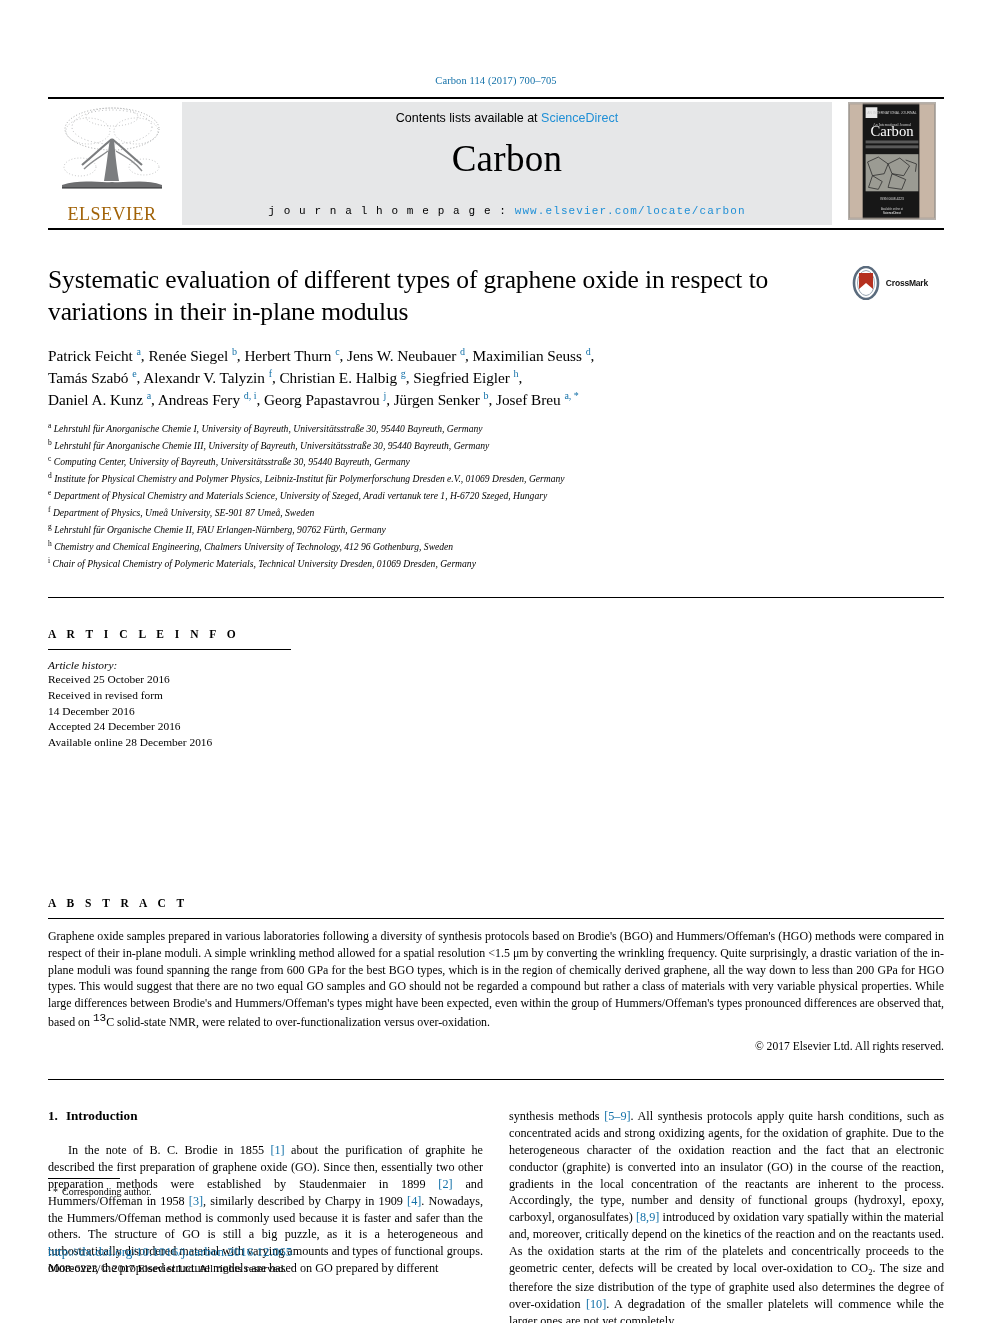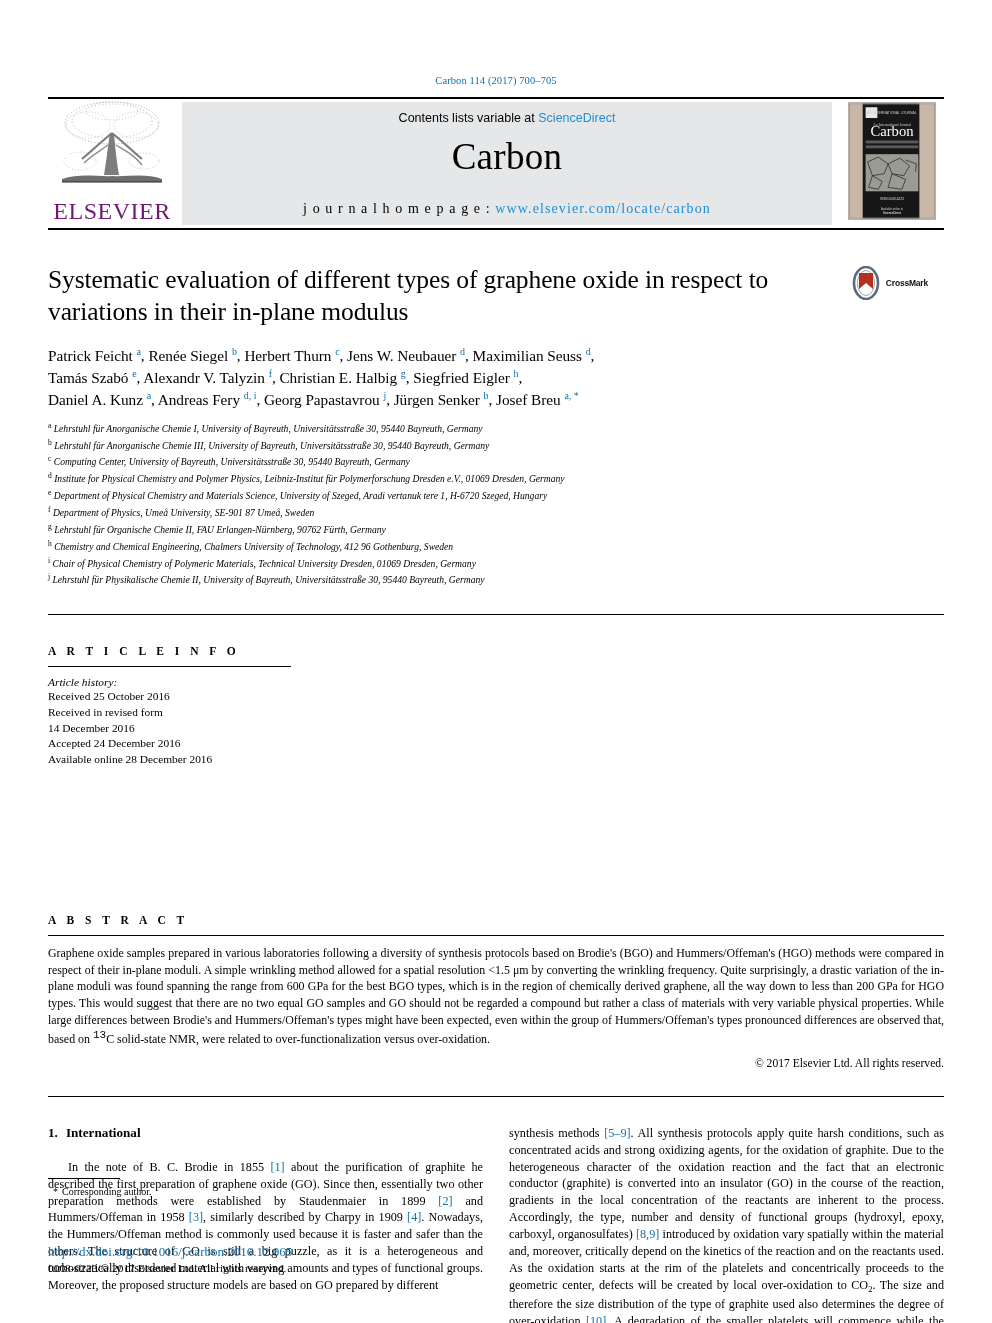--- a/index.html
+++ b/index.html
@@ -33,22 +33,22 @@
 
   .elsevier-cell {
     width: 128px; flex: 0 0 128px;
     display: flex; flex-direction: column;
     align-items: center; justify-content: flex-end;
     padding-bottom: 2px;
   }
   .tree-svg { display:block; }
   .elsevier-word {
     font-family: "Liberation Serif", serif;
-    color: #701a75;
-    font-size: 24px;
+    color: #a16207;
+    font-size: 18px;
     letter-spacing: .5px;
     line-height: 1;
     margin-top: 10px;
   }
 
   .center-cell {
     flex: 1 1 auto;
     background: #e6e7e8;
     margin: 0 8px 0 6px;
     display: flex; flex-direction: column;
@@ -63,22 +63,22 @@
   .contents-line .sd { color: #1f8fd6; }
   .journal-name {
     font-family: "Liberation Serif", serif;
     font-size: 37px;
     line-height: 1;
     font-weight: 400;
     letter-spacing: .3px;
     margin: 2px 0 0 0;
   }
   .homepage-line {
-    font-family: Liberation Serif, serif;
-    font-size: 14px;
+    font-family: Liberation Mono, monospace;
+    font-size: 11px;
     letter-spacing: 1.1px;
     margin-top: 16px;
   }
   .homepage-line .url { color: #1f8fd6; }
 
   .cover-cell { width: 104px; flex: 0 0 104px; display:flex; align-items:flex-start; justify-content:center;}
   .cover-img { width: 88px; height: 118px; border: 1px solid #b5b0ab; display:block; }
 
   .mast-rule-bottom { border-top: 2.4px solid #000; margin-top: 3px; }
 
@@ -230,21 +230,21 @@
             <ellipse cx="22" cy="64" rx="16" ry="9" fill="none" stroke="#8a8c8e" stroke-width="0.5" stroke-dasharray="1 2"></ellipse>
             <ellipse cx="86" cy="64" rx="15" ry="8" fill="none" stroke="#8a8c8e" stroke-width="0.5" stroke-dasharray="1 2"></ellipse>
             <path d="M4 82 C22 76 40 80 54 79 C70 80 88 76 104 82 L104 84 L4 84 Z" fill="#6d6e70"></path>
             <rect x="4" y="84" width="100" height="1.6" fill="#4a4b4d"></rect>
           </svg>
         </span>
         <div class="elsevier-word">ELSEVIER</div>
       </div>
 
       <div class="center-cell">
-        <div class="contents-line"><span>Contents lists variable at </span><span class="sd">ScienceDirect</span></div>
+        <div class="contents-line"><span>Contents lists available at </span><span class="sd">ScienceDirect</span></div>
         <div class="journal-name">Carbon</div>
         <div class="homepage-line"><span>j o u r n a l   h o m e p a g e :   </span><span class="url">www.elsevier.com/locate/carbon</span></div>
       </div>
 
       <div class="cover-cell">
         <svg class="cover-img" viewBox="0 0 88 118" aria-hidden="true">
           <rect x="0" y="0" width="88" height="118" fill="#c8b6a6"></rect>
           <rect x="14" y="0" width="58" height="118" fill="#171717"></rect>
           <rect x="17" y="4" width="12" height="11" fill="#e8e8e8"></rect>
           <text x="44" y="11" font-family="Liberation Sans, sans-serif" font-size="3.5" fill="#c9c9c9" text-anchor="middle">AN INTERNATIONAL JOURNAL</text>
@@ -290,21 +290,20 @@
     <div class="affiliations">
       <div><span class="aff-mark">a</span> <span>Lehrstuhl für Anorganische Chemie I, University of Bayreuth, Universitätsstraße 30, 95440 Bayreuth, Germany</span></div>
       <div><span class="aff-mark">b</span> <span>Lehrstuhl für Anorganische Chemie III, University of Bayreuth, Universitätsstraße 30, 95440 Bayreuth, Germany</span></div>
       <div><span class="aff-mark">c</span> <span>Computing Center, University of Bayreuth, Universitätsstraße 30, 95440 Bayreuth, Germany</span></div>
       <div><span class="aff-mark">d</span> <span>Institute for Physical Chemistry and Polymer Physics, Leibniz-Institut für Polymerforschung Dresden e.V., 01069 Dresden, Germany</span></div>
       <div><span class="aff-mark">e</span> <span>Department of Physical Chemistry and Materials Science, University of Szeged, Aradi vertanuk tere 1, H-6720 Szeged, Hungary</span></div>
       <div><span class="aff-mark">f</span> <span>Department of Physics, Umeå University, SE-901 87 Umeå, Sweden</span></div>
       <div><span class="aff-mark">g</span> <span>Lehrstuhl für Organische Chemie II, FAU Erlangen-Nürnberg, 90762 Fürth, Germany</span></div>
       <div><span class="aff-mark">h</span> <span>Chemistry and Chemical Engineering, Chalmers University of Technology, 412 96 Gothenburg, Sweden</span></div>
       <div><span class="aff-mark">i</span> <span>Chair of Physical Chemistry of Polymeric Materials, Technical University Dresden, 01069 Dresden, Germany</span></div>
-      <div><span class="aff-mark">j</span> <span>Lehrstuhl für Physikalische Chemie II, University of Bayreuth, Universitätsstraße 30, 95440 Bayreuth, Germany</span></div>
     </div>
   </div>
 
   <div class="rule-full"></div>
 
   <div class="infoblock">
     <div class="col-info">
       <div class="sec-head">A R T I C L E   I N F O</div>
       <div class="hr-thin"></div>
       <div class="hist-title">Article history:</div>
@@ -320,21 +319,21 @@
       <div class="hr-thin"></div>
       <div class="abstract-body"><span>Graphene oxide samples prepared in various laboratories following a diversity of synthesis protocols based on Brodie's (BGO) and Hummers/Offeman's (HGO) methods were compared in respect of their in-plane moduli. A simple wrinkling method allowed for a spatial resolution &lt;1.5 μm by converting the wrinkling frequency. Quite surprisingly, a drastic variation of the in-plane moduli was found spanning the range from 600 GPa for the best BGO types, which is in the region of chemically derived graphene, all the way down to less than 200 GPa for HGO types. This would suggest that there are no two equal GO samples and GO should not be regarded a compound but rather a class of materials with very variable physical properties. While large differences between Brodie's and Hummers/Offeman's types might have been expected, even within the group of Hummers/Offeman's types pronounced differences are observed that, based on </span><sup>13</sup><span>C solid-state NMR, were related to over-functionalization versus over-oxidation.</span></div>
       <div class="copyright-line">© 2017 Elsevier Ltd. All rights reserved.</div>
     </div>
   </div>
 
   <div class="rule-full"></div>
 
   <div class="body-cols">
     <div class="bcol">
-      <h2 class="sec-title"><span class="num">1.</span><span>International</span></h2>
+      <h2 class="sec-title"><span class="num">1.</span><span>Introduction</span></h2>
       <p class="para indent"><span>In the note of B. C. Brodie in 1855 </span><span class="ref">[1]</span><span> about the purification of graphite he described the first preparation of graphene oxide (GO). Since then, essentially two other preparation methods were established by Staudenmaier in 1899 </span><span class="ref">[2]</span><span> and Hummers/Offeman in 1958 </span><span class="ref">[3]</span><span>, similarly described by Charpy in 1909 </span><span class="ref">[4]</span><span>. Nowadays, the Hummers/Offeman method is commonly used because it is faster and safer than the others. The structure of GO is still a big puzzle, as it is a heterogeneous and turbostratically disordered material with varying amounts and types of functional groups. Moreover, the proposed structure models are based on GO prepared by different</span></p>
     </div>
 
     <div class="bcol">
       <p class="para"><span>synthesis methods </span><span class="ref">[5–9]</span><span>. All synthesis protocols apply quite harsh conditions, such as concentrated acids and strong oxidizing agents, for the oxidation of graphite. Due to the heterogeneous character of the oxidation reaction and the fact that an electronic conductor (graphite) is converted into an insulator (GO) in the course of the reaction, gradients in the local concentration of the reactants are inherent to the process. Accordingly, the type, number and density of functional groups (hydroxyl, epoxy, carboxyl, organosulfates) </span><span class="ref">[8,9]</span><span> introduced by oxidation vary spatially within the material and, moreover, critically depend on the kinetics of the reaction and on the reactants used. As the oxidation starts at the rim of the platelets and concentrically proceeds to the geometric center, defects will be created by local over-oxidation to CO</span><sub>2</sub><span>. The size and therefore the size distribution of the type of graphite used also determines the degree of over-oxidation </span><span class="ref">[10]</span><span>. A degradation of the smaller platelets will commence while the larger ones are not yet completely</span></p>
     </div>
   </div>
 
   <div class="footnote">
     <div class="fn-rule"></div>

